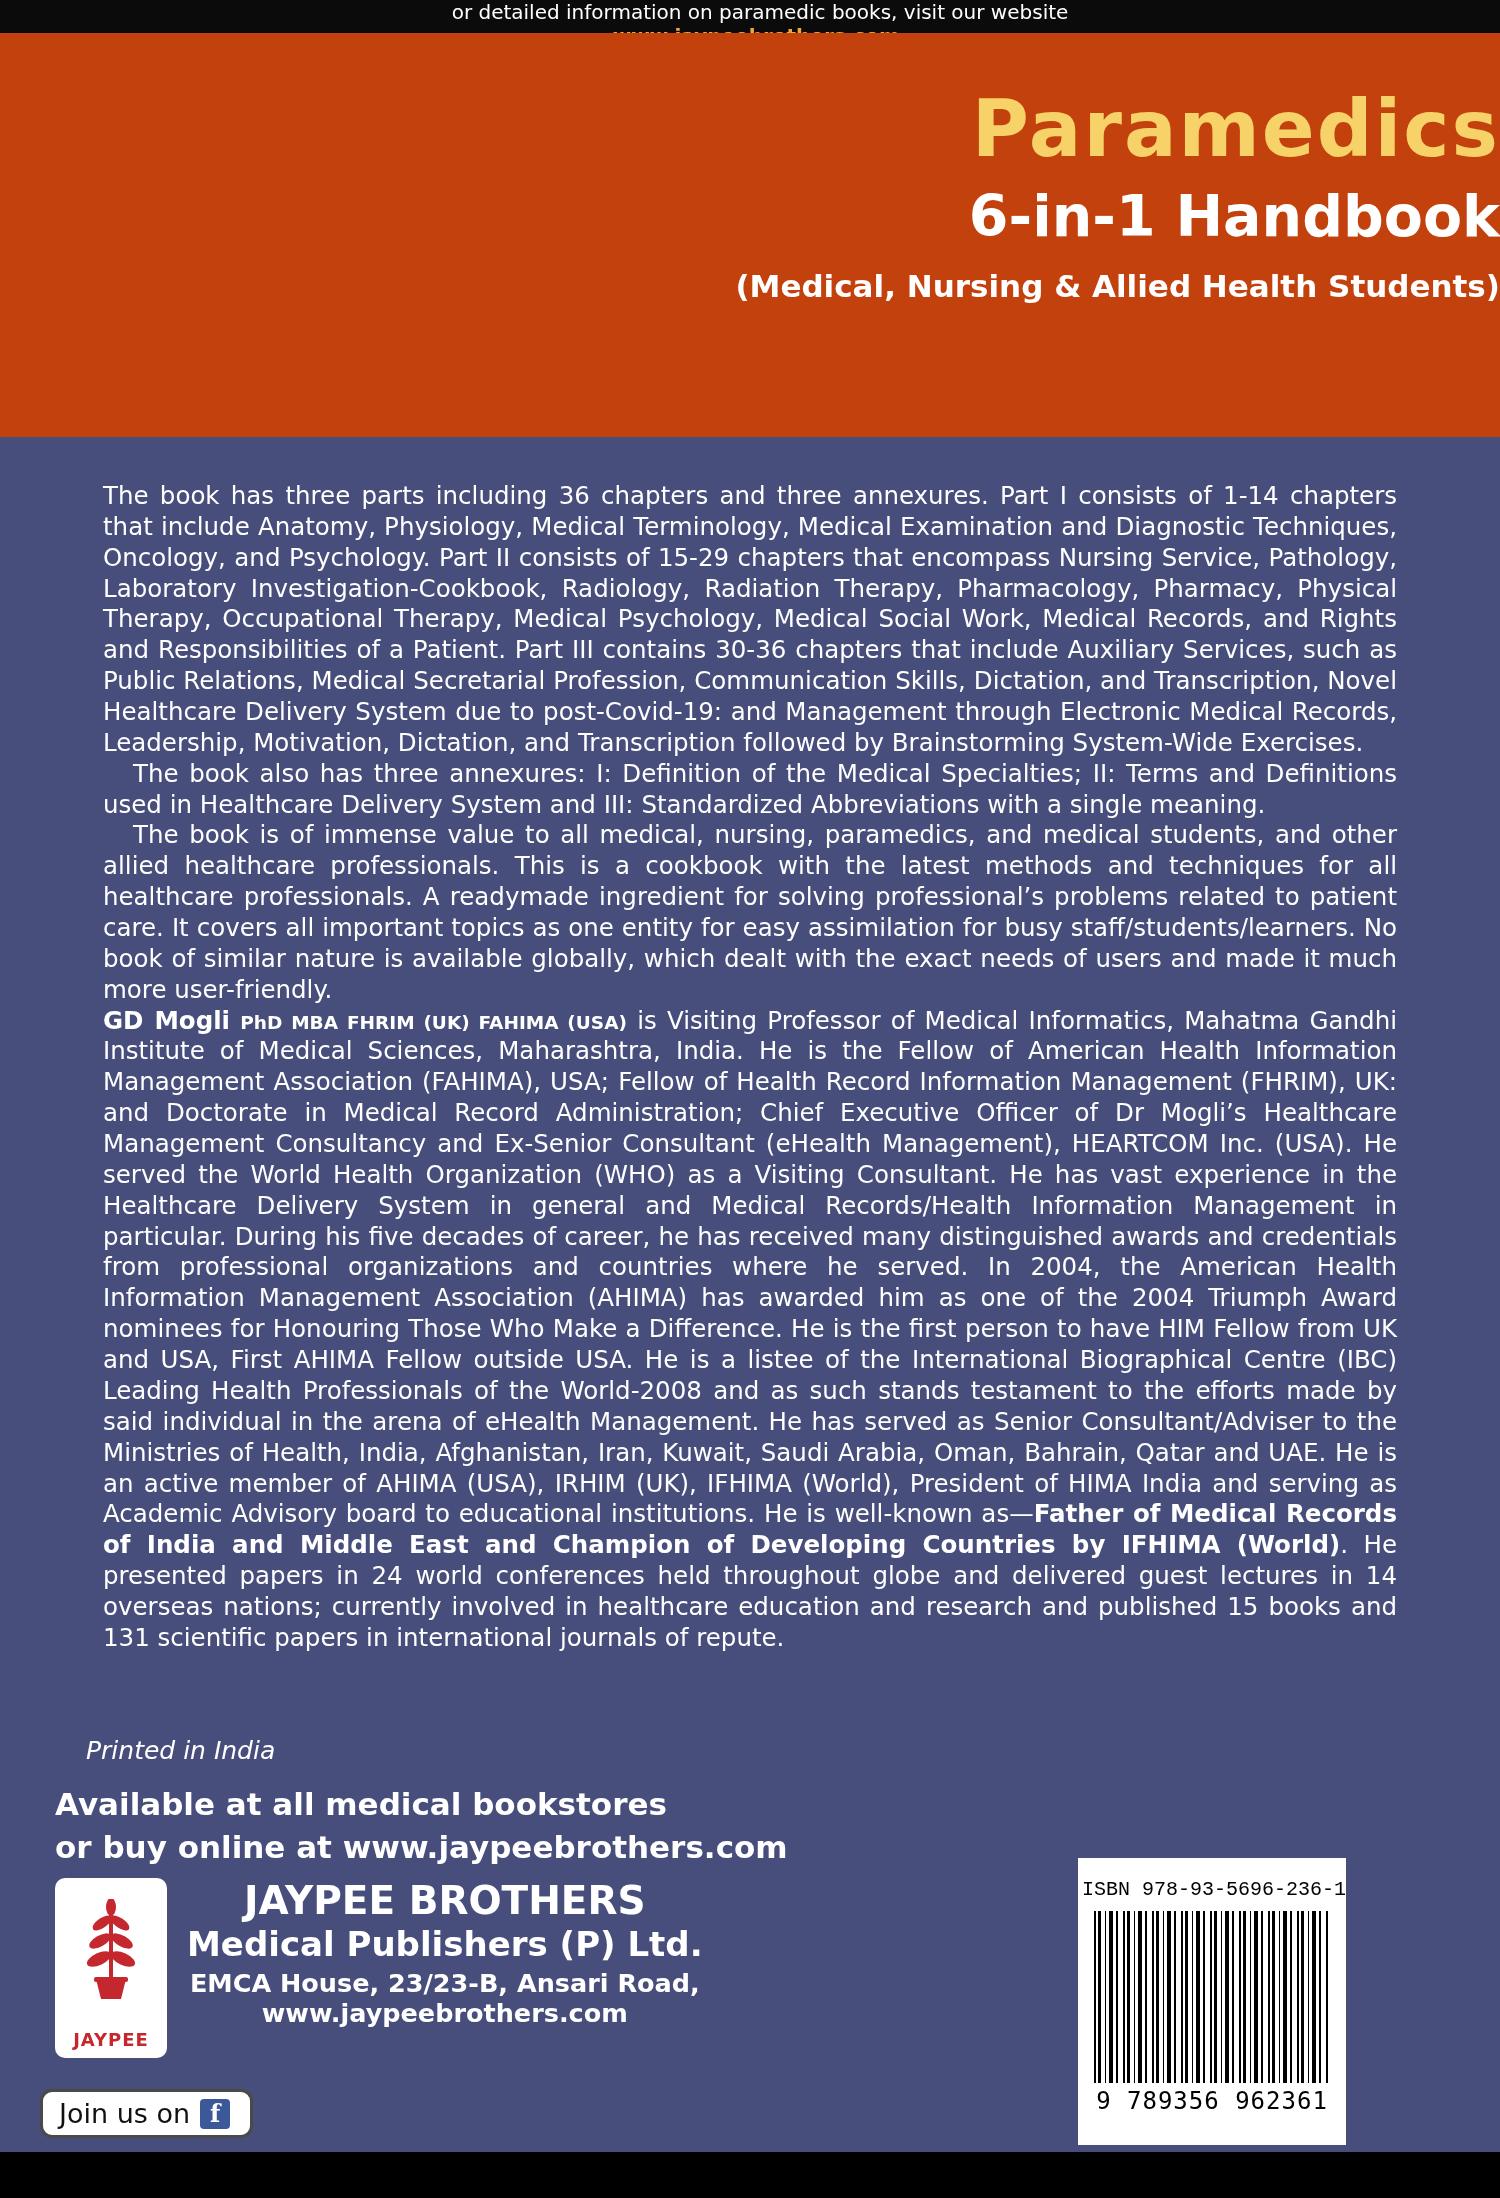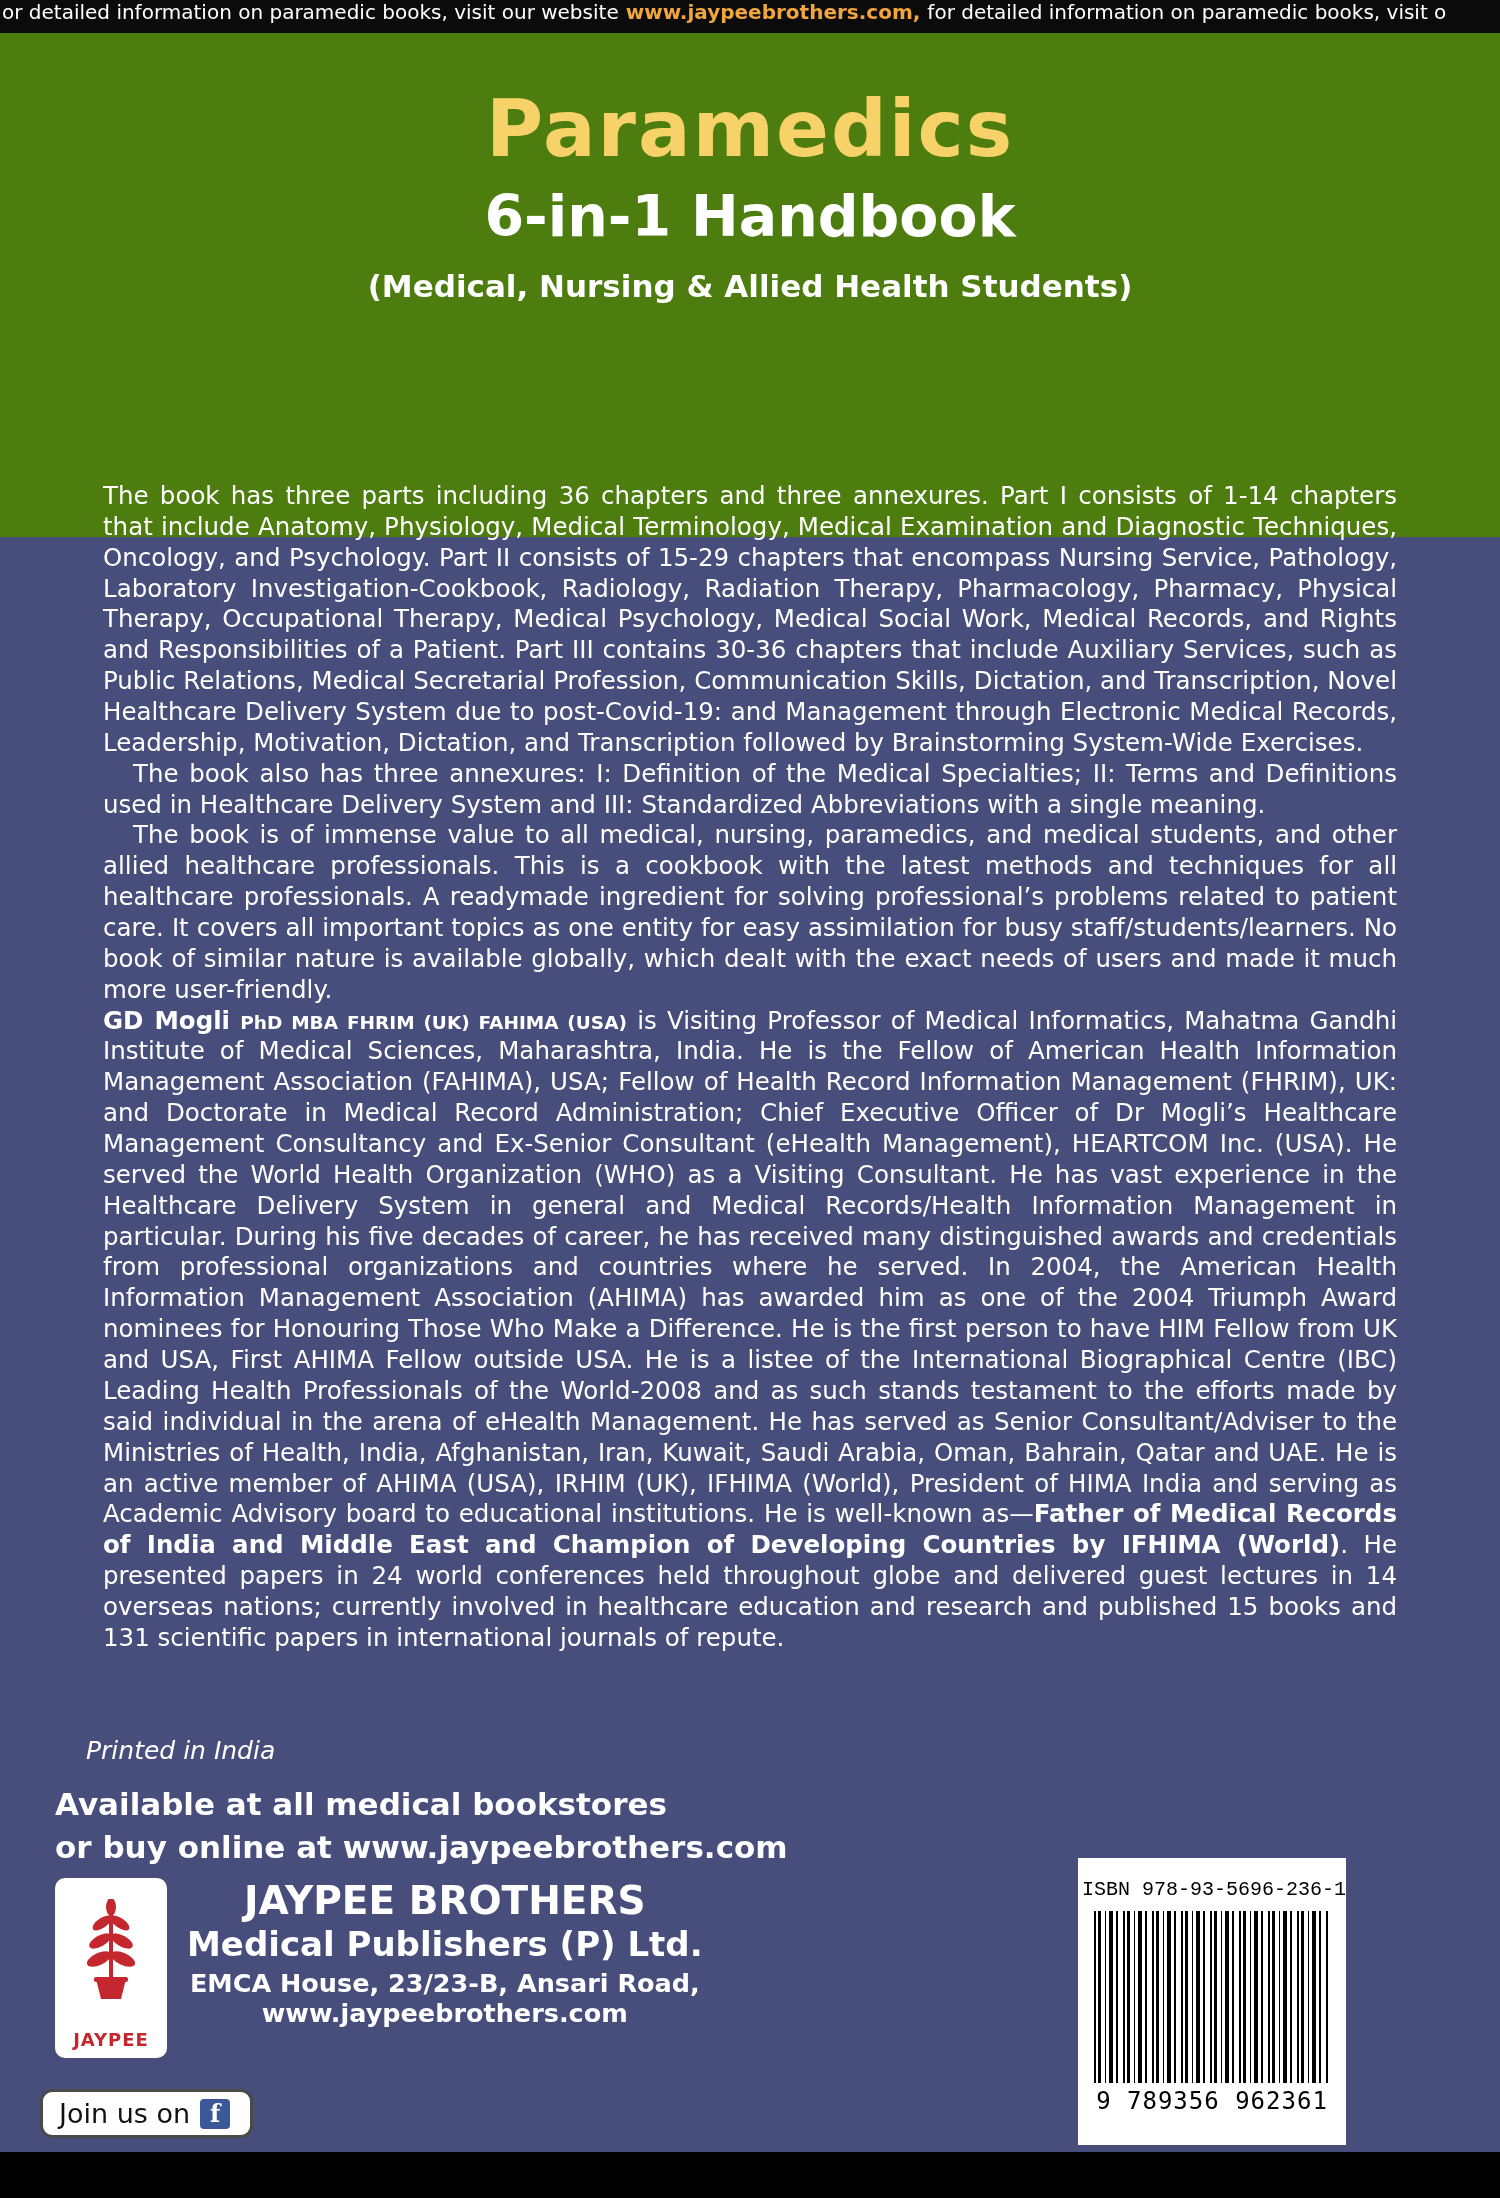--- a/index.html
+++ b/index.html
@@ -4,28 +4,28 @@
 <style>
   html,body{margin:0;padding:0;background:#222;}
   .page{
     position:relative;width:1500px;height:2198px;margin:0 auto;
     background:#474e7c;font-family:"DejaVu Sans","Liberation Sans",sans-serif;
     overflow:hidden;
   }
   
   .top-bar{
     position:absolute;top:0;left:0;right:0;height:33px;background:#0b0b0b;
-    color:#fff;font-size:20px;display:flex;align-items:flex-start;
-    white-space:nowrap;overflow:hidden;padding-left:2px;
+    color:#fff;font-size:20px;display:flex;align-items:center;
+    white-space:nowrap;overflow:hidden;padding-left:20px;flex-direction:column;
   }
   .top-bar .link{color:#f0a63c;font-weight:bold;margin:0 7px;}
   
   .header{
-    position:absolute;top:33px;left:0;right:0;height:504px;background:#4d7c0f;
-    text-align:center;color:#fff;
+    position:absolute;top:33px;left:0;right:0;height:404px;background:#c2410c;
+    text-align:right;color:#fff;
   }
   .title{margin-top:57px;color:#f6d268;font-size:78px;font-weight:bold;letter-spacing:2px;line-height:1;}
   .subtitle{margin-top:20px;color:#fff;font-size:57px;font-weight:bold;line-height:1;}
   .tagline{margin-top:26px;color:#fff;font-size:31px;font-weight:bold;line-height:1;}
   
   .content{
     position:absolute;top:428px;left:0;right:0;
     padding:53px 103px 0 103px;color:#fff;
     font-size:24.5px;line-height:1.26;text-align:justify;
   }

